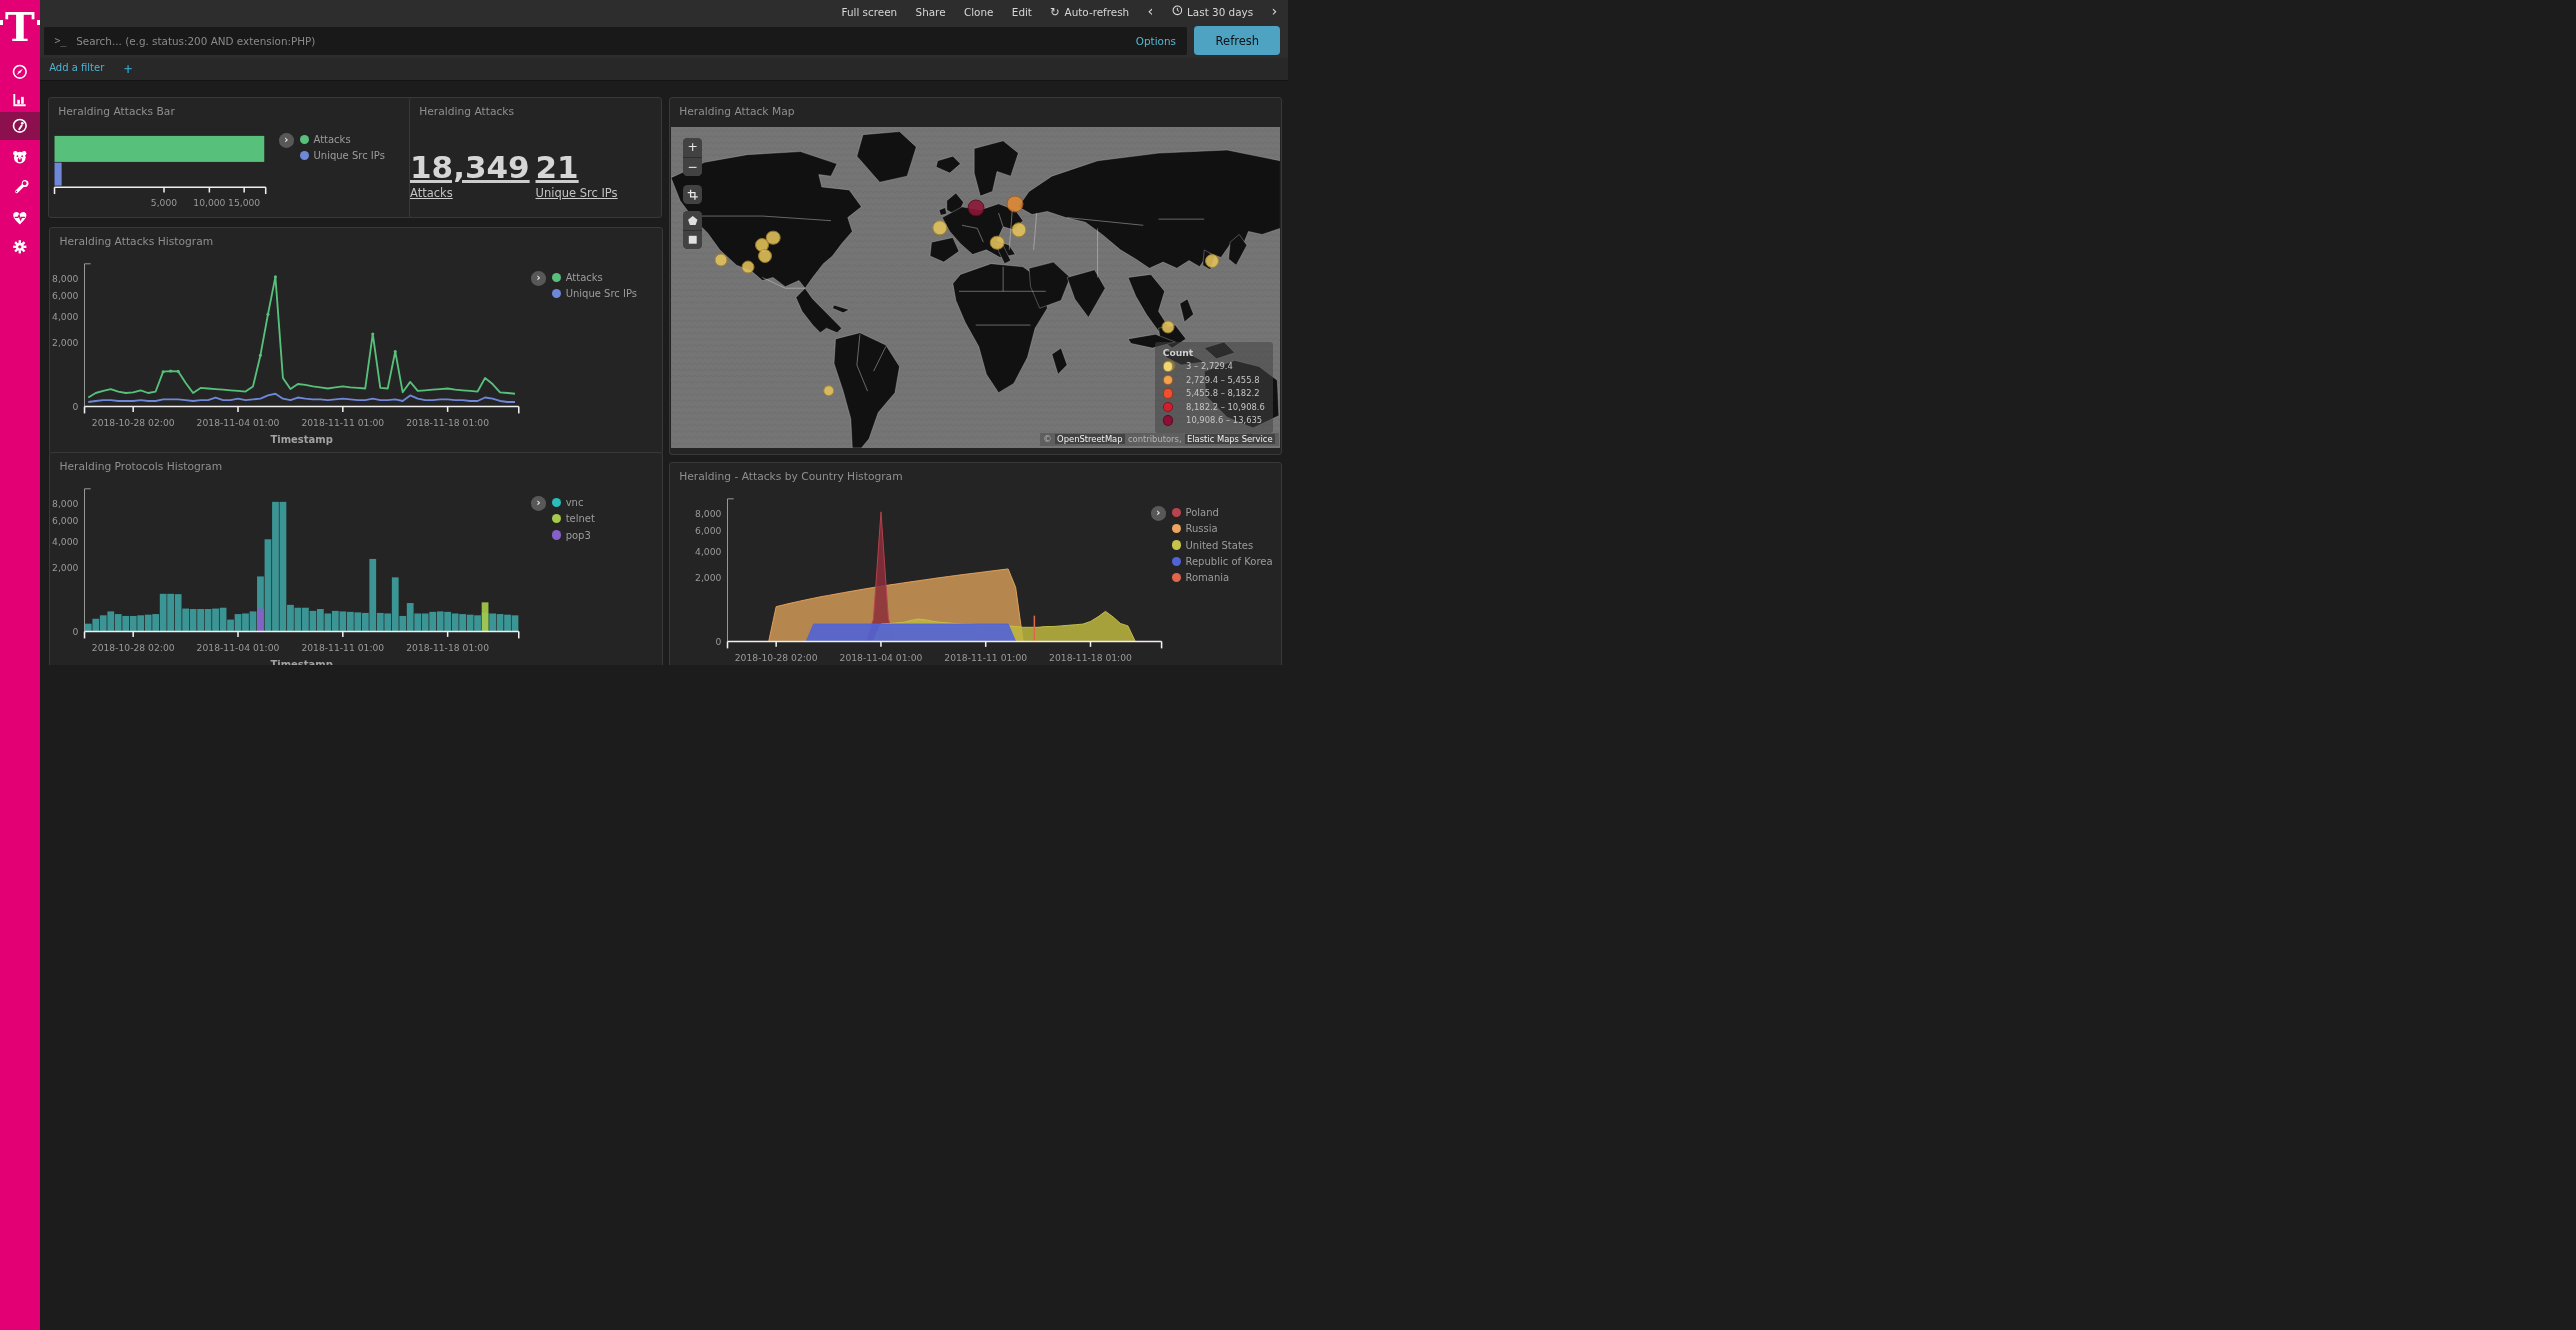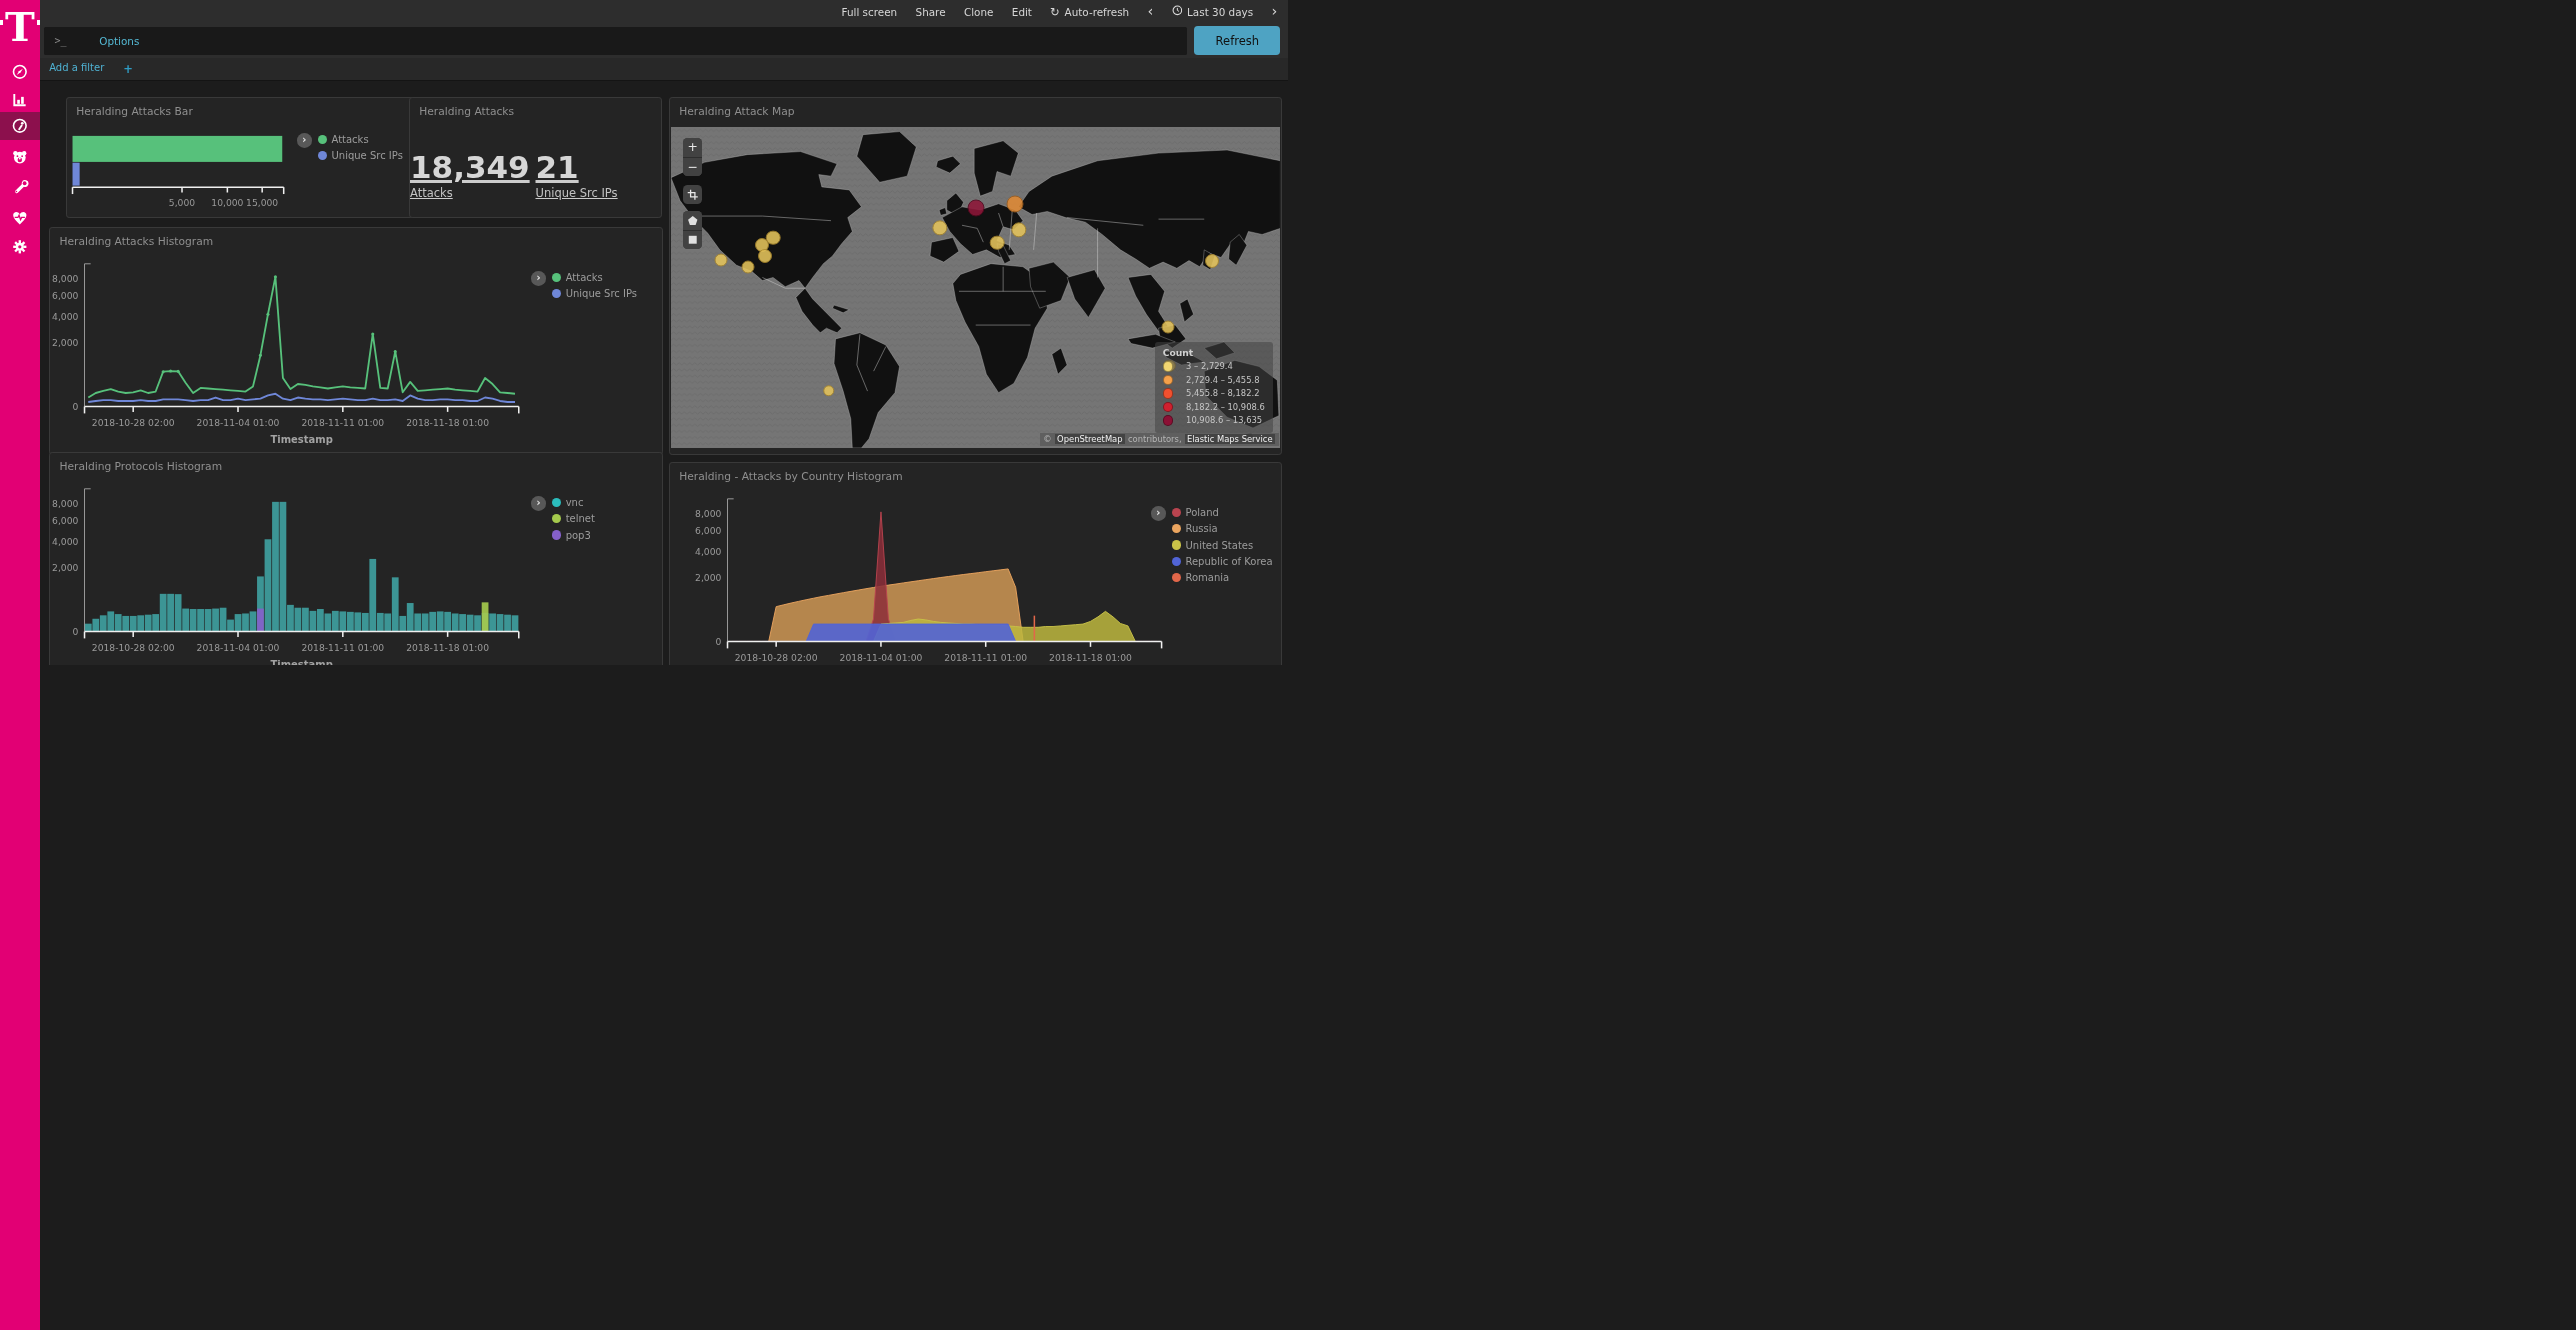--- a/index.html
+++ b/index.html
@@ -185,35 +185,36 @@
             </svg></span>
         <span>Last 30 days</span>
       </a>
       <a class="chev">›</a>
     </nav>
   </header>
 
   <div class="search-row">
     <div class="search-box">
       <span class="prompt">&gt;_</span>
+      <input placeholder="Search... (e.g. status:200 AND extension:PHP)" style="">
       <a class="options">Options</a>
     </div>
     <button class="refresh">Refresh</button>
   </div>
 
   <div class="filter-row">
     <a class="addf">
       <span>Add a filter</span>
         <span class="plus">+</span>
     </a>
   </div>
 
   <div class="dash">
 
-    <section class="panel" style="left:26px;top:16px;width:392px;height:121px">
+    <section class="panel" style="left:8px;top:16px;width:392px;height:121px">
       <h3 class="ptitle">Heralding Attacks Bar</h3>
       <svg id="svg-bar" class="tchart" width="350" height="101" viewBox="0 0 457 132" style="font-size:13px">
           <rect x="7" y="26" width="274.1" height="34" fill="#57c17b"></rect>
           <rect x="7" y="61" width="9.3" height="30" fill="#6f87d8"></rect>
           <line x1="7" y1="93" x2="283" y2="93" stroke="#f0f0f0" stroke-width="2"></line>
           <line x1="7" y1="93" x2="7" y2="102" stroke="#f0f0f0" stroke-width="2"></line>
           <line x1="283" y1="93" x2="283" y2="102" stroke="#f0f0f0" stroke-width="2"></line>
           <line x1="150.09933387279867" y1="93" x2="150.09933387279867" y2="100" stroke="#f0f0f0" stroke-width="2"></line>
           <text x="150.09933387279867" y="117" text-anchor="middle" class="tick">5,000</text>
           <line x1="209.37301872946753" y1="93" x2="209.37301872946753" y2="100" stroke="#f0f0f0" stroke-width="2"></line>

